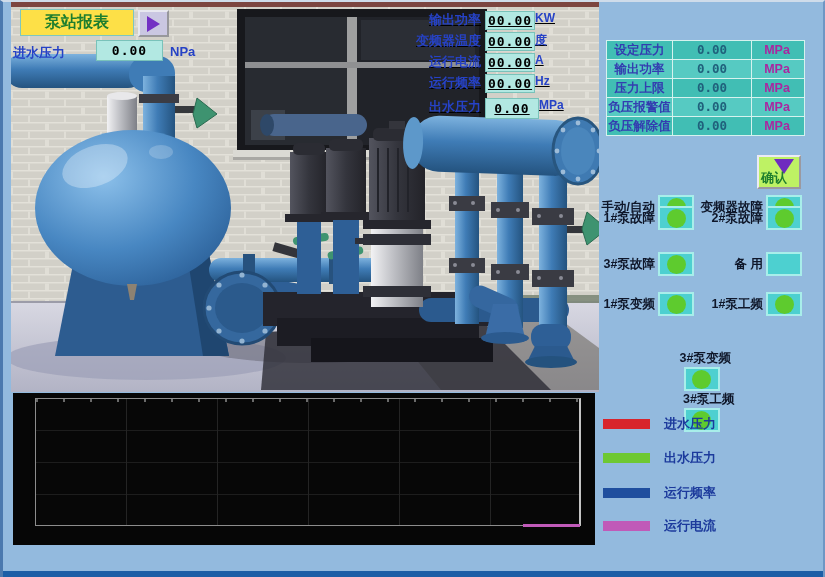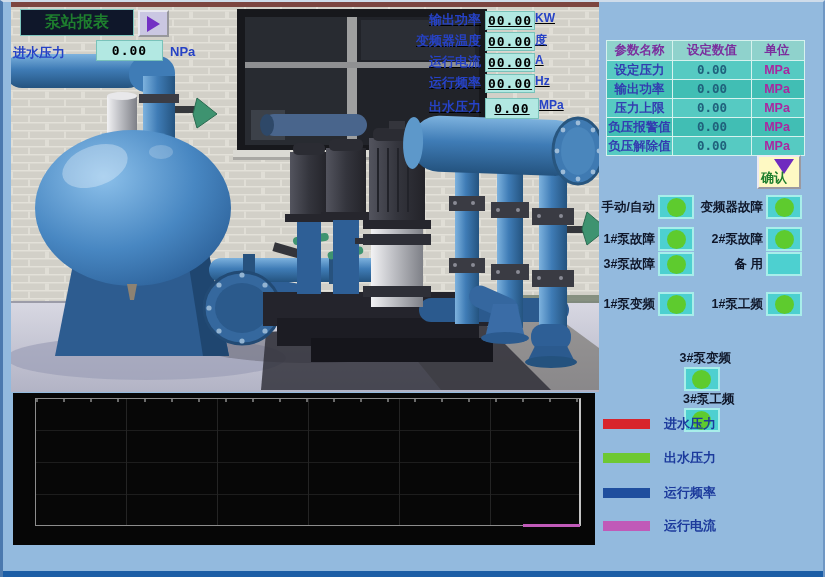--- a/index.html
+++ b/index.html
@@ -7,41 +7,41 @@
   #stage{position:relative;width:825px;height:577px;background:#93bade;overflow:hidden;
          border-left:3px solid #4b79ae;border-top:2px solid #cfdcea;border-right:2px solid #6f97c4;
          box-sizing:border-box;}
   .abs{position:absolute;}
   .cyanbox{background:#b2e8e2;border:1px solid #79c2ba;color:#000;font-weight:bold;
            display:flex;align-items:center;justify-content:center;
            font-family:"DejaVu Sans Mono",monospace;font-size:13px;letter-spacing:1px;box-sizing:border-box;}
   .bluelabel{color:#2642c6;font-weight:bold;font-size:13px;white-space:nowrap;}
   .unit{color:#2642c6;font-weight:bold;font-size:12px;white-space:nowrap;}
   .greenhead{color:#1e7e2e;font-weight:bold;}
-  .titlebox{background:#0f172a;border:1px solid #7ec6be;display:flex;align-items:center;justify-content:center;box-sizing:border-box;}
+  .titlebox{background:#fde047;border:1px solid #7ec6be;display:flex;align-items:center;justify-content:center;box-sizing:border-box;}
   .readout-row{position:absolute;display:flex;align-items:flex-start;text-decoration:underline;}
   .readout-row .lbl{width:88px;text-align:right;}
   .readout-row .val{width:50px;height:19px;margin-left:4px;}
   .readout-row .un{}
   
   .ptable{position:absolute;left:603px;top:38px;width:197px;border:1px solid #d6f2ee;box-sizing:content-box;font-size:12.5px;font-weight:bold;}
   .prow{display:flex;height:18px;line-height:18px;}
   .prow.hdr{height:19px;line-height:19px;background:#8fd2cc;color:#7b2f9e;}
   .prow:nth-child(even):not(.hdr){background:#56cac2;}
   .prow:nth-child(odd):not(.hdr){background:#41beb4;}
   .pc{text-align:center;box-sizing:border-box;}
   .pc1{width:65px;}
   .pc2{width:79px;border-left:1px solid #d6f2ee;}
   .pc3{width:51px;border-left:1px solid #d6f2ee;}
   .prow:not(.hdr) .pc1{color:#333db0;}
   .prow:not(.hdr) .pc2{color:#20617c;font-family:"DejaVu Sans Mono",monospace;}
   .prow:not(.hdr) .pc3{color:#a928a0;}
   .prow + .prow{border-top:1px solid #d6f2ee;}
   
-  .confirm{position:absolute;left:754px;top:153px;width:44px;height:34px;background:#fef9c3;
+  .confirm{position:absolute;left:754px;top:153px;width:44px;height:34px;background:#bef264;
            border:2px outset #eceaf4;box-sizing:border-box;cursor:pointer;}
   .confirm .tri{position:absolute;top:2px;right:5px;width:0;height:0;
                 border-left:10px solid transparent;border-right:10px solid transparent;
                 border-top:15px solid #6f2bbf;}
   .confirm .txt{position:absolute;left:2px;bottom:0;color:#1e7e2e;font-weight:bold;font-size:13px;}
   
   .strow{position:absolute;left:590px;width:214px;height:26px;display:flex;align-items:center;font-size:12.5px;}
   .stlbl{color:#0f172a;font-weight:bold;white-space:nowrap;text-align:right;}
   .stlbl.l1{width:62px;}
   .stlbl.l2{width:69px;}
@@ -306,25 +306,20 @@
     <span class="unit un">Hz</span>
   </div>
   <div class="readout-row" style="left:390px;top:96px;">
     <span class="bluelabel lbl">出水压力</span>
     <div class="cyanbox" style="width:54px;height:21px;margin-left:4px;">0.00</div>
     <span class="unit un">MPa</span>
   </div>
 
 
   <div class="ptable">
-    <div class="prow hdr">
-      <div class="pc pc1">参数名称</div>
-      <div class="pc pc2">设定数值</div>
-      <div class="pc pc3">单位</div>
-    </div>
     <div class="prow">
       <div class="pc pc1">设定压力</div>
       <div class="pc pc2">0.00</div>
       <div class="pc pc3">MPa</div>
     </div>
     <div class="prow">
       <div class="pc pc1">输出功率</div>
       <div class="pc pc2">0.00</div>
       <div class="pc pc3">MPa</div>
     </div>
@@ -353,21 +348,21 @@
   <div class="strow" style="top:192px;">
     <span class="stlbl l1">手动/自动</span>
     <div class="lamp">
         <div class="led" style="background: rgb(94, 203, 46);"></div>
       </div>
     <span class="stlbl l2">变频器故障</span>
     <div class="lamp">
         <div class="led" style="background: rgb(94, 203, 46);"></div>
       </div>
   </div>
-  <div class="strow" style="top:224px;">
+  <div class="strow" style="top:203px;">
     <span class="stlbl l1">1#泵故障</span>
     <div class="lamp">
         <div class="led" style="background: rgb(94, 203, 46);"></div>
       </div>
     <span class="stlbl l2">2#泵故障</span>
     <div class="lamp">
         <div class="led" style="background: rgb(94, 203, 46);"></div>
       </div>
   </div>
   <div class="strow" style="top:249px;">

